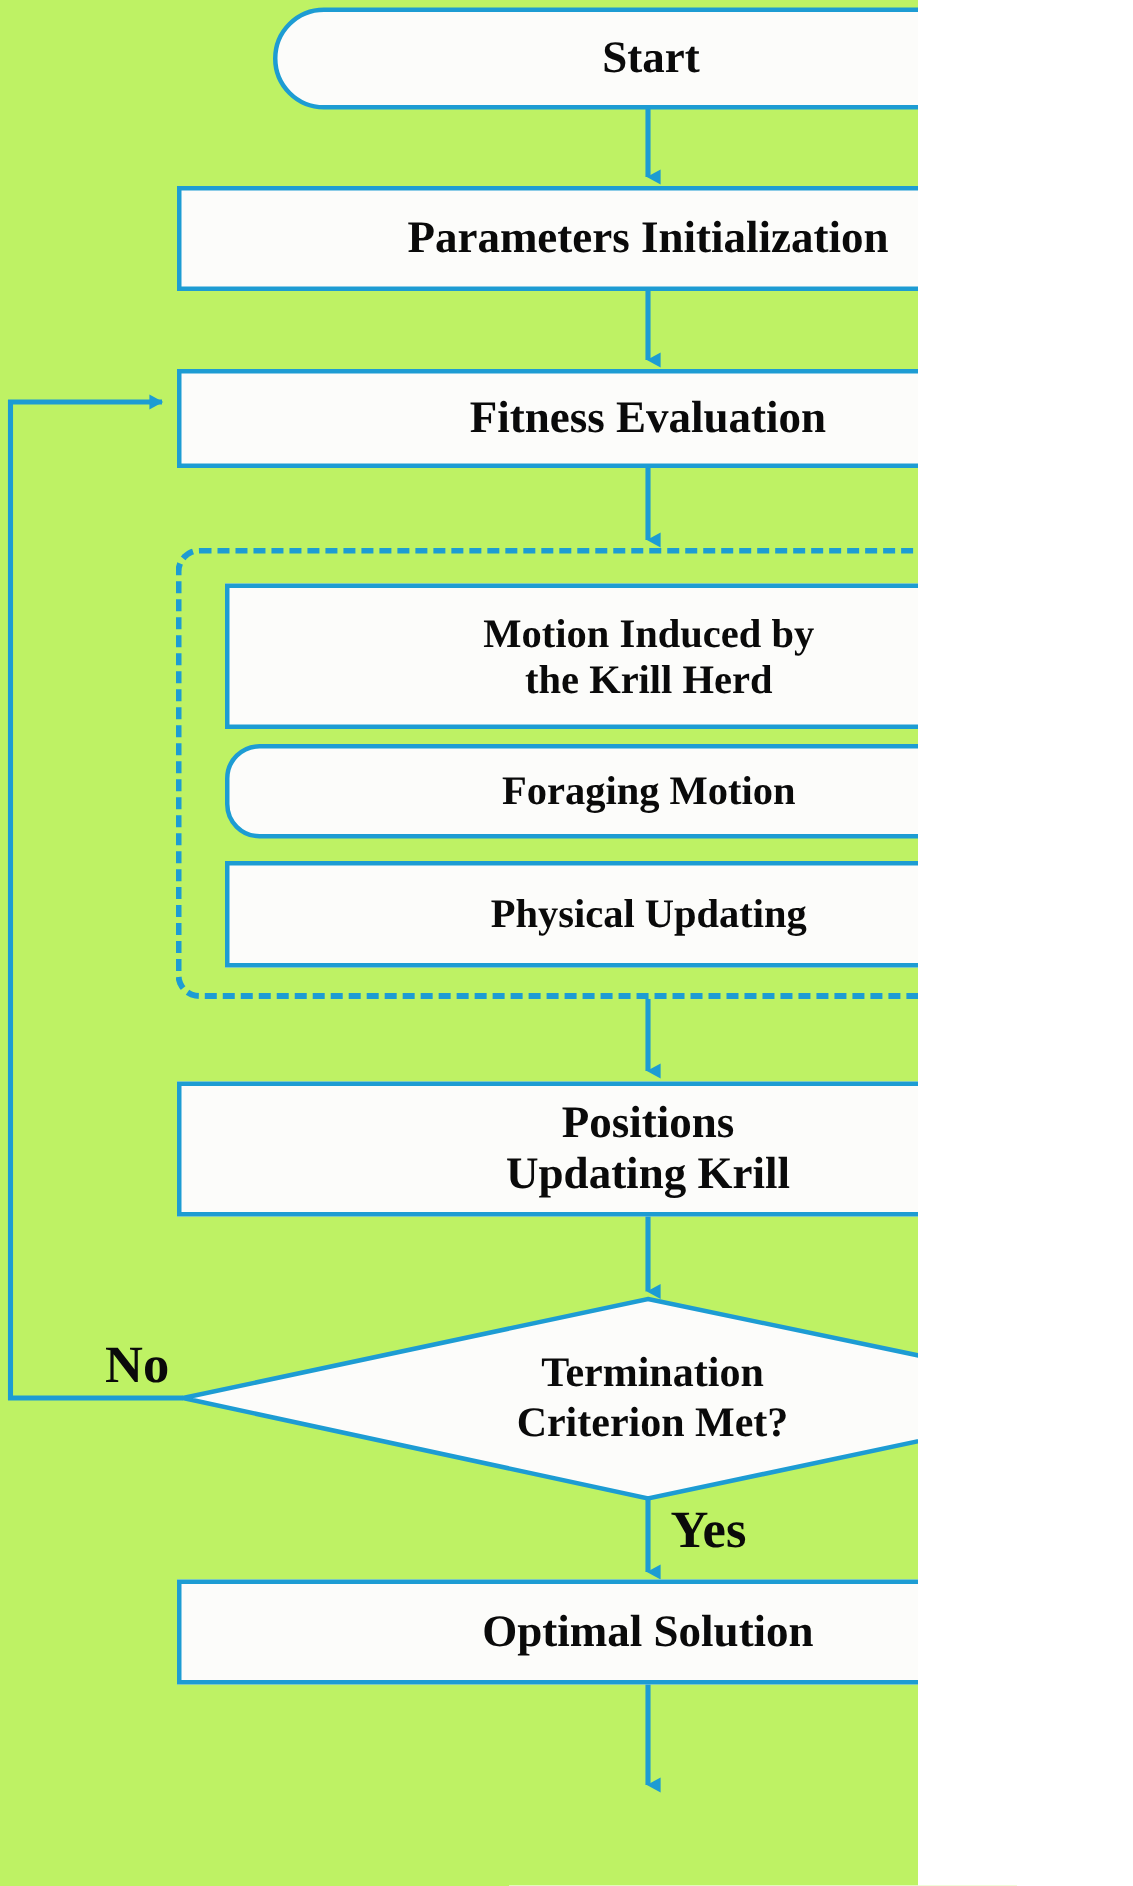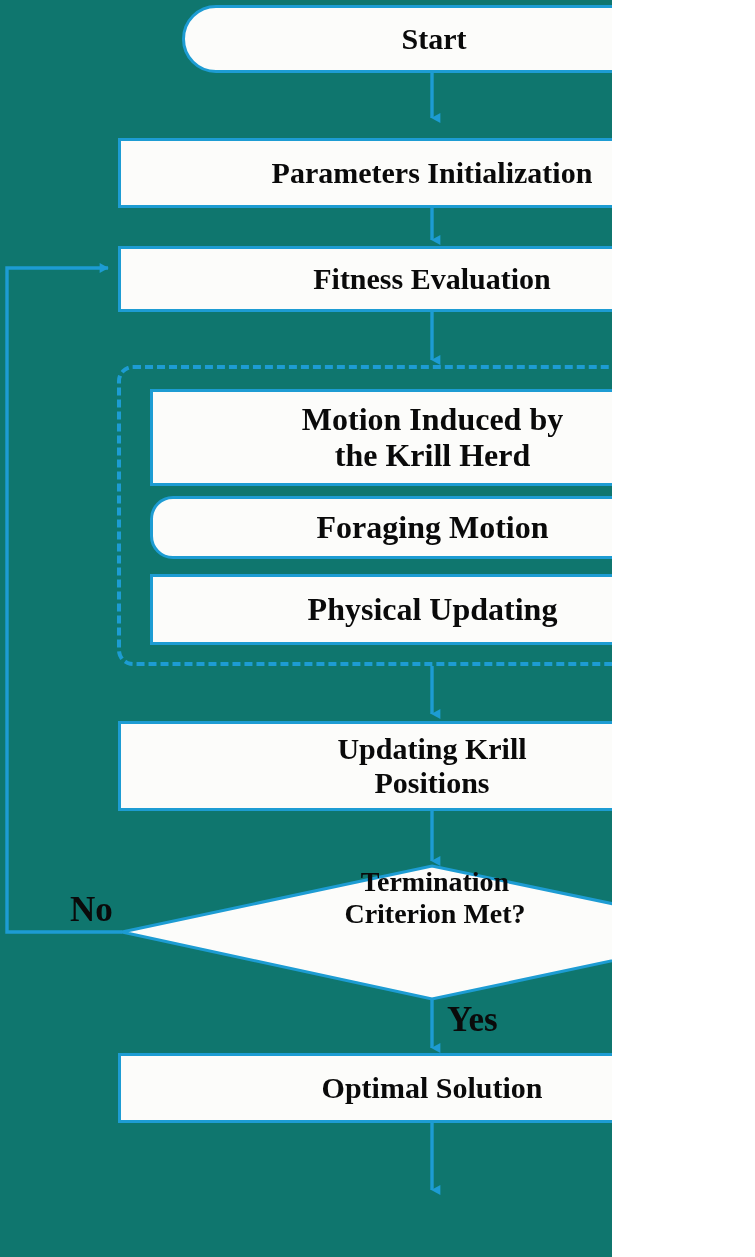--- a/index.html
+++ b/index.html
@@ -8,21 +8,21 @@
     padding: 0;
     background: #ffffff;
   }
   body {
     font-family: "Liberation Serif", "DejaVu Serif", serif;
   }
   #flowchart-root {
     position: relative;
     width: 612px;
     height: 1257px;
-    background: #0f766e;
+    background: #bef264;
     overflow: hidden;
   }
   #edges-layer {
     position: absolute;
     left: 0;
     top: 0;
     width: 755px;
     height: 1257px;
     pointer-events: none;
   }
@@ -61,32 +61,33 @@
     position: absolute;
   }
   .diamond-label {
     position: absolute;
     left: 0;
     top: 0;
     width: 100%;
     height: 100%;
     display: flex;
     align-items: center;
+    justify-content: center;
     text-align: center;
     color: #0a0a0a;
     line-height: 1.15;
   }
   .edge-label {
     position: absolute;
     color: #0a0a0a;
     white-space: nowrap;
   }
   .t-start   { font-size: 30px; font-weight: 700; }
   .t-box     { font-size: 30px; font-weight: 700; }
-  .t-inner   { font-size: 32px; font-weight: 700; }
+  .t-inner   { font-size: 27px; font-weight: 700; }
   .t-diamond { font-size: 28px; font-weight: 700; }
   .t-edge    { font-size: 35px; font-weight: 700; }
 </style>
 </head>
 <body>
 
 <div id="flowchart-root">
 
   <svg id="edges-layer" viewBox="0 0 755 1257" width="755" height="1257">
     <defs>
@@ -114,21 +115,21 @@
 
     <line x1="432" y1="1122" x2="432" y2="1190" stroke="#1d9cd3" stroke-width="3.4" marker-end="url(#arrow-down)"></line>
 
     <path d="M122,932 L7,932 L7,268 L108,268" fill="none" stroke="#1d9cd3" stroke-width="3.4" marker-end="url(#arrow-right)"></path>
   </svg>
 
   <div class="node node-pill t-start" style="left:182px; top:5px; width:504px; height:68px;">
     <span>Start</span>
   </div>
 
-  <div class="node node-rect t-box" style="left:118px; top:138px; width:628px; height:70px;">
+  <div class="node node-rect t-box" style="left:118px; top:124px; width:628px; height:70px;">
     <span>Parameters Initialization</span>
   </div>
 
   <div class="node node-rect t-box" style="left:118px; top:246px; width:628px; height:66px;">
     <span>Fitness Evaluation</span>
   </div>
 
   <div class="dashed-group" style="left:117px; top:365px; width:631px; height:301px;"></div>
 
   <div class="node node-inner t-inner" style="left:150px; top:389px; width:565px; height:97px; flex-direction:column;">
@@ -138,22 +139,22 @@
 
   <div class="node node-inner t-inner" style="left:150px; top:496px; width:565px; height:63px;border-radius:23px;">
     <span>Foraging Motion</span>
   </div>
 
   <div class="node node-inner t-inner" style="left:150px; top:574px; width:565px; height:71px;">
     <span>Physical Updating</span>
   </div>
 
   <div class="node node-rect t-box" style="left:118px; top:721px; width:628px; height:90px; flex-direction:column;">
+    <span>Positions</span>
     <span>Updating Krill</span>
-    <span>Positions</span>
   </div>
 
   <div class="diamond-wrap" style="left:122px; top:866px; width:626px; height:133px;">
     <div class="diamond-label t-diamond" style="flex-direction:column;">
       <span>Termination</span>
       <span>Criterion Met?</span>
     </div>
   </div>
 
   <div class="edge-label t-edge" style="left:70px; top:890px;">No</div>

